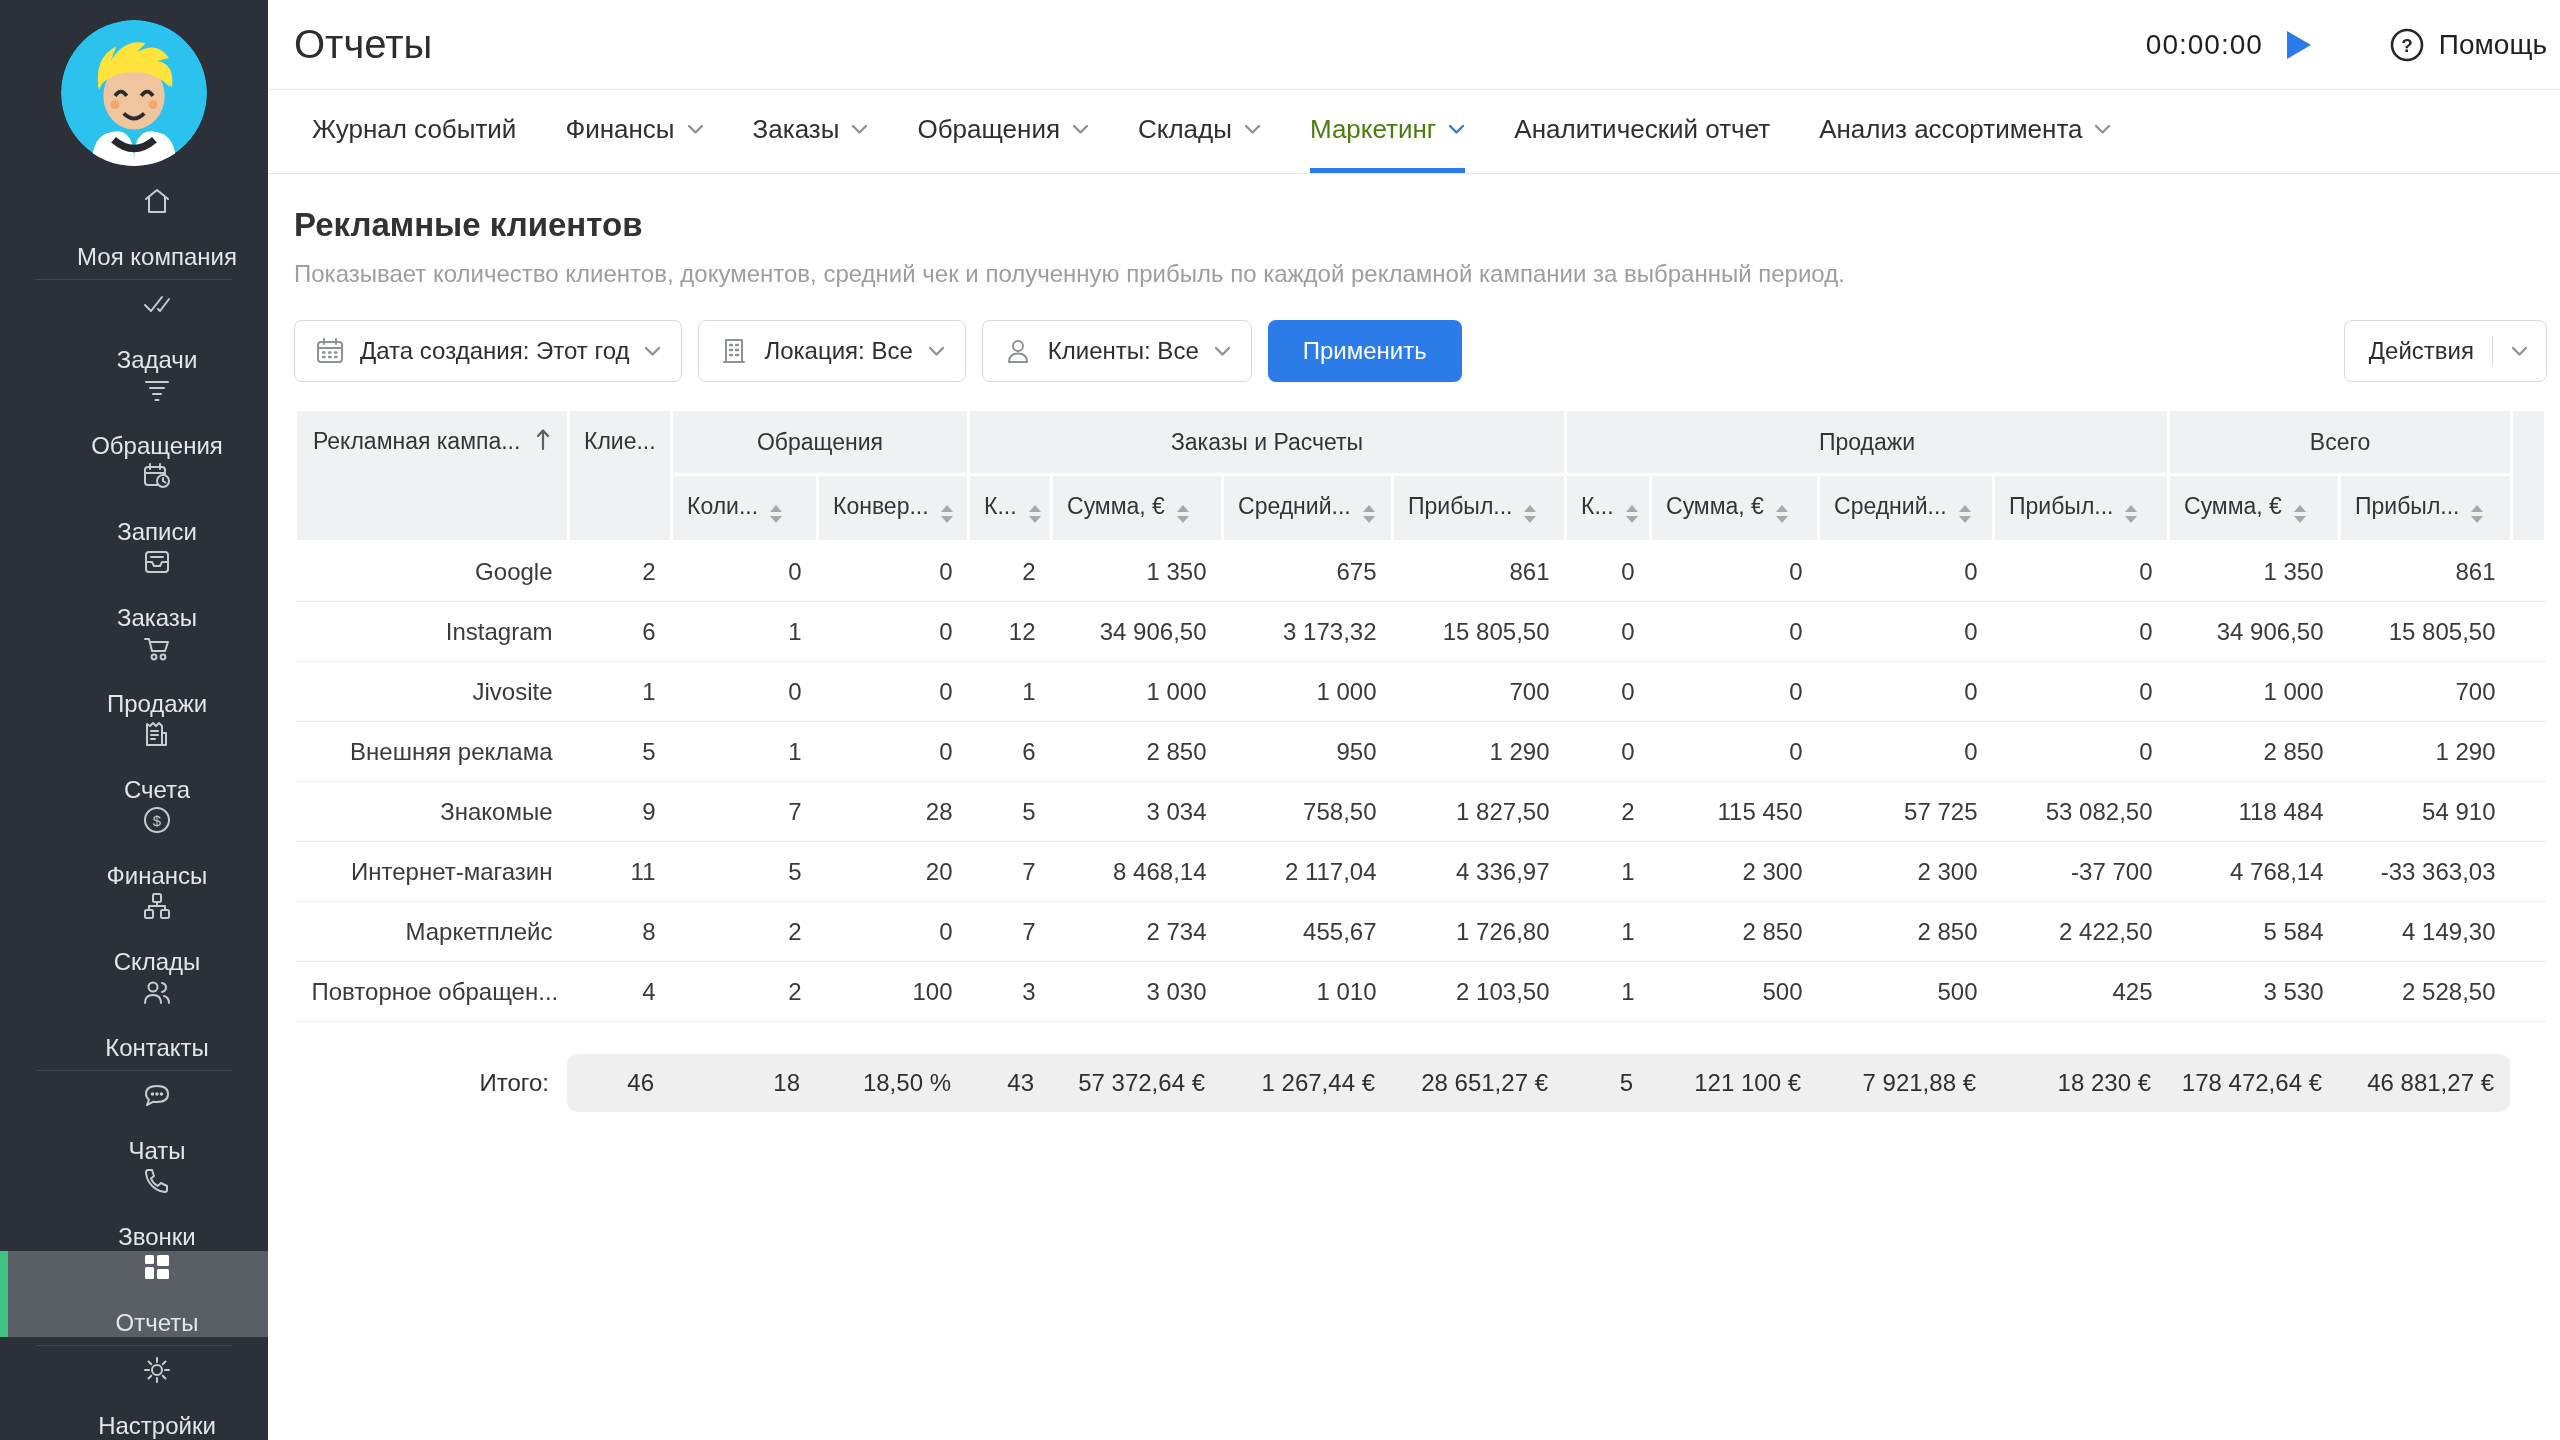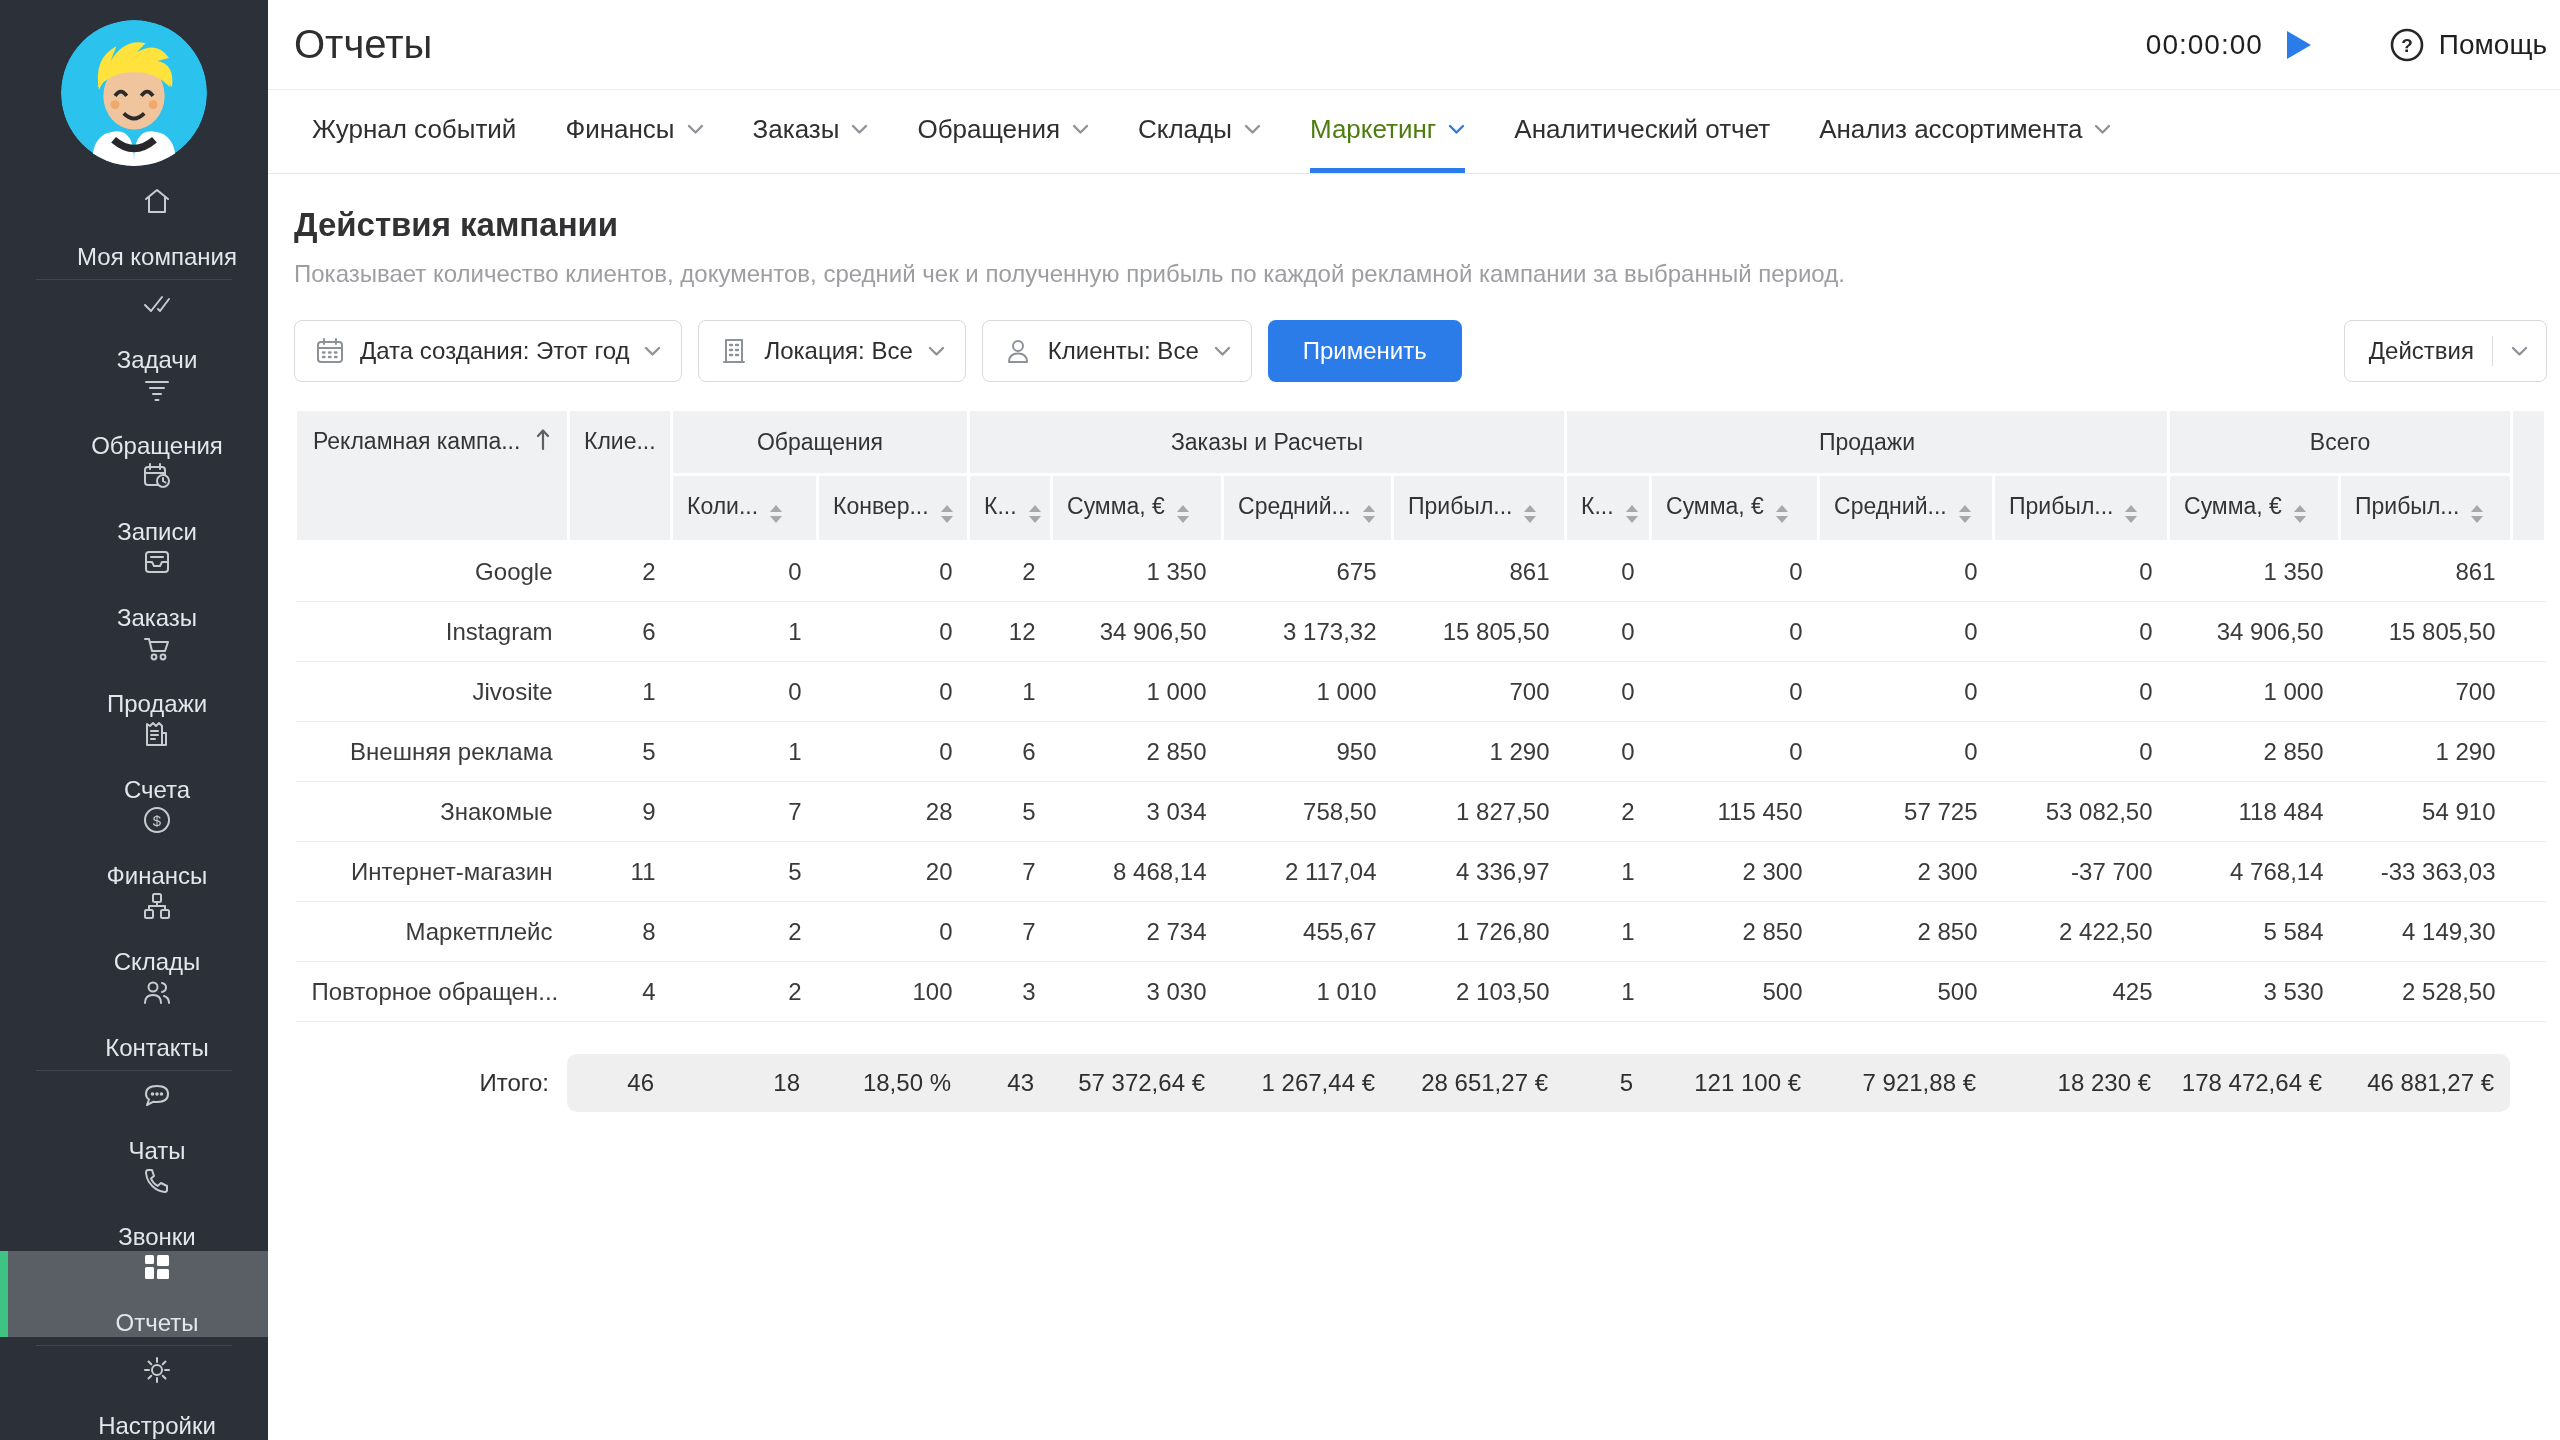--- a/index.html
+++ b/index.html
@@ -310,21 +310,21 @@
         </div>
       <div class="tab">
           <span>Анализ ассортимента</span>
           <svg class="chev" viewBox="0 0 17 11">
             <polyline points="2,2 8.5,8.5 15,2"></polyline>
           </svg>
         </div>
     </div>
 
     <div class="content">
-      <div class="report-title">Действия кампании</div>
+      <div class="report-title">Рекламные клиентов</div>
       <div class="report-desc">Показывает количество клиентов, документов, средний чек и полученную прибыль по каждой рекламной кампании за выбранный период.</div>
 
       <div class="filterbar">
         <div class="fbtn">
           <svg class="fic" width="30" height="30" viewBox="0 0 30 30">
               <rect x="3" y="6" width="24" height="20" rx="3"></rect>
               <path d="M9 3 V8 M21 3 V8 M3 12 H27"></path>
               <path d="M8 16.5 H9.5 M14 16.5 H15.5 M20 16.5 H21.5 M8 21 H9.5 M14 21 H15.5 M20 21 H21.5" stroke-width="2.4"></path>
             </svg>
           <span>Дата создания: Этот год</span>

